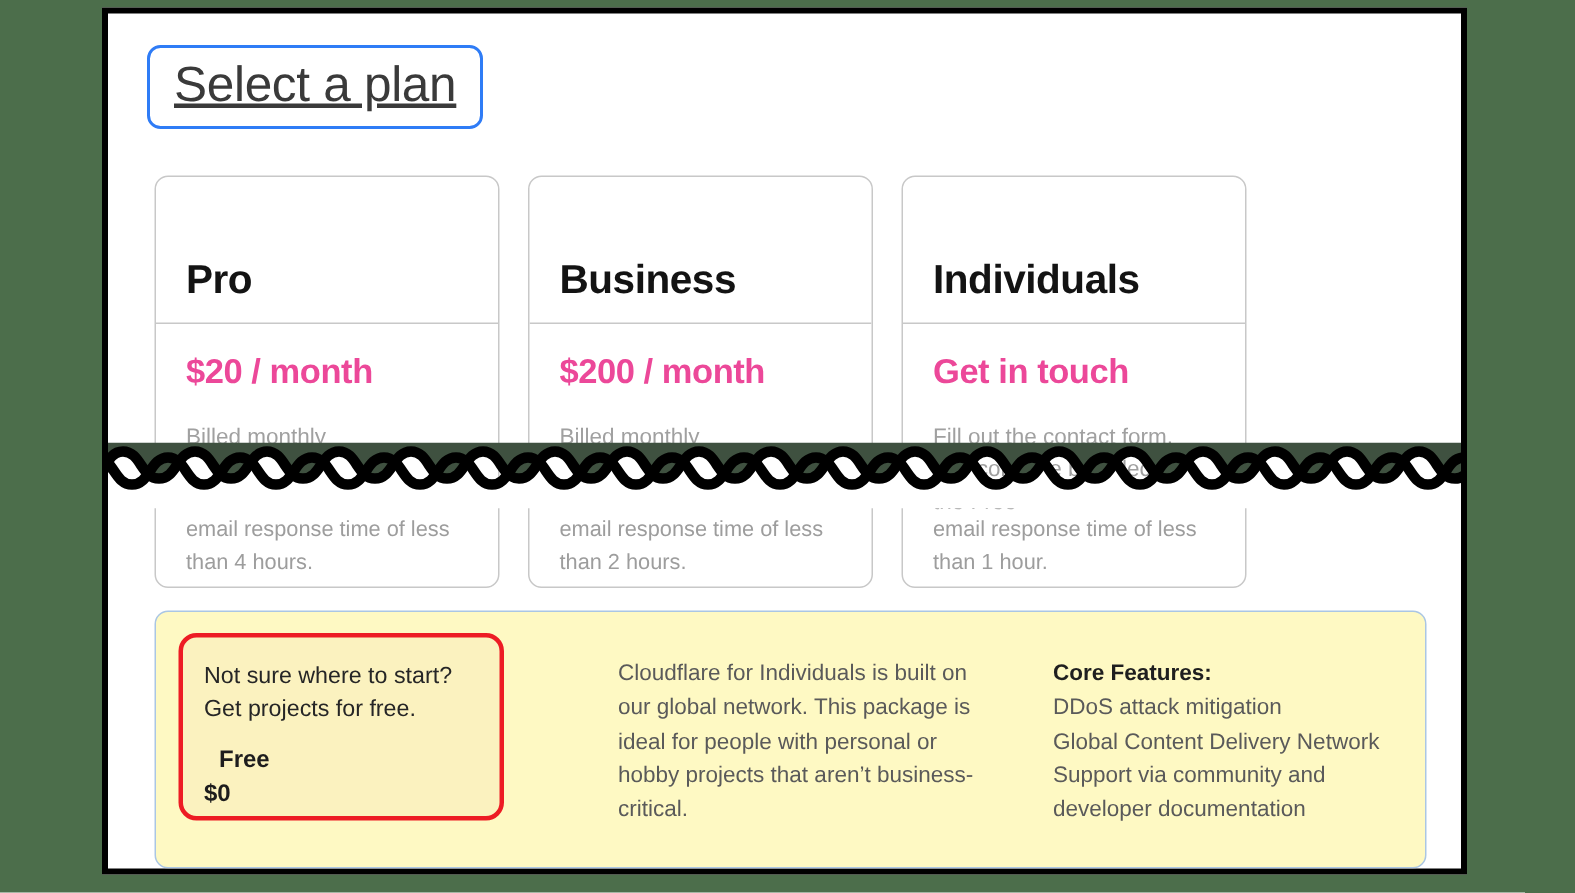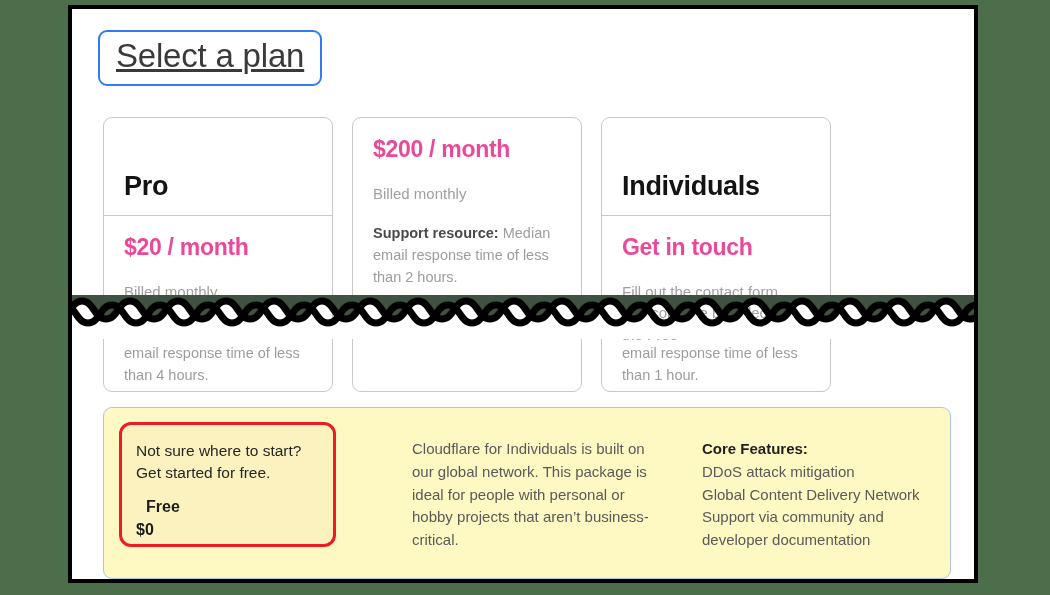--- a/index.html
+++ b/index.html
@@ -202,20 +202,23 @@
         <span class="plan-name">Pro</span>
       </div>
       <div class="plan-card-body">
         <div class="plan-price">$20 / month</div>
         <div class="plan-subtext">Billed monthly</div>
         <div class="plan-support"><b>Support resource:</b><span> Median email response time of less than 4 hours.</span></div>
       </div>
     </div>
 
     <div class="plan-card">
+      <div class="plan-card-header">
+        <span class="plan-name">Business</span>
+      </div>
       <div class="plan-card-body">
         <div class="plan-price">$200 / month</div>
         <div class="plan-subtext">Billed monthly</div>
         <div class="plan-support"><b>Support resource:</b><span> Median email response time of less than 2 hours.</span></div>
       </div>
     </div>
 
     <div class="plan-card">
       <div class="plan-card-header">
         <span class="plan-name">Individuals</span>
@@ -233,21 +236,21 @@
     <path d="M0,10 C12,10 12,28 24,28 C36,28 36,10 48,10 C60,10 60,28 72,28 C84,28 84,10 96,10 C108,10 108,28 120,28 C132,28 132,10 144,10 C156,10 156,28 168,28 C180,28 180,10 192,10 C204,10 204,28 216,28 C228,28 228,10 240,10 C252,10 252,28 264,28 C276,28 276,10 288,10 C300,10 300,28 312,28 C324,28 324,10 336,10 C348,10 348,28 360,28 C372,28 372,10 384,10 C396,10 396,28 408,28 C420,28 420,10 432,10 C444,10 444,28 456,28 C468,28 468,10 480,10 C492,10 492,28 504,28 C516,28 516,10 528,10 C540,10 540,28 552,28 C564,28 564,10 576,10 C588,10 588,28 600,28 C612,28 612,10 624,10 C636,10 636,28 648,28 C660,28 660,10 672,10 C684,10 684,28 696,28 C708,28 708,10 720,10 C732,10 732,28 744,28 C756,28 756,10 768,10 C780,10 780,28 792,28 C804,28 804,10 816,10 C828,10 828,28 840,28 C852,28 852,10 864,10 C876,10 876,28 888,28 C900,28 900,10 912,10 C924,10 924,28 936,28 L936,44 L0,44 Z" fill="#ffffff"></path>
     <path d="M0,0 L930,0 L930,6 C918,6 918,24 906,24 C894,24 894,6 882,6 C870,6 870,24 858,24 C846,24 846,6 834,6 C822,6 822,24 810,24 C798,24 798,6 786,6 C774,6 774,24 762,24 C750,24 750,6 738,6 C726,6 726,24 714,24 C702,24 702,6 690,6 C678,6 678,24 666,24 C654,24 654,6 642,6 C630,6 630,24 618,24 C606,24 606,6 594,6 C582,6 582,24 570,24 C558,24 558,6 546,6 C534,6 534,24 522,24 C510,24 510,6 498,6 C486,6 486,24 474,24 C462,24 462,6 450,6 C438,6 438,24 426,24 C414,24 414,6 402,6 C390,6 390,24 378,24 C366,24 366,6 354,6 C342,6 342,24 330,24 C318,24 318,6 306,6 C294,6 294,24 282,24 C270,24 270,6 258,6 C246,6 246,24 234,24 C222,24 222,6 210,6 C198,6 198,24 186,24 C174,24 174,6 162,6 C150,6 150,24 138,24 C126,24 126,6 114,6 C102,6 102,24 90,24 C78,24 78,6 66,6 C54,6 54,24 42,24 C30,24 30,6 18,6 C6,6 6,24 0,24 Z" fill="#3f5140"></path>
     <path d="M0,24 C6,24 6,6 18,6 C30,6 30,24 42,24 C54,24 54,6 66,6 C78,6 78,24 90,24 C102,24 102,6 114,6 C126,6 126,24 138,24 C150,24 150,6 162,6 C174,6 174,24 186,24 C198,24 198,6 210,6 C222,6 222,24 234,24 C246,24 246,6 258,6 C270,6 270,24 282,24 C294,24 294,6 306,6 C318,6 318,24 330,24 C342,24 342,6 354,6 C366,6 366,24 378,24 C390,24 390,6 402,6 C414,6 414,24 426,24 C438,24 438,6 450,6 C462,6 462,24 474,24 C486,24 486,6 498,6 C510,6 510,24 522,24 C534,24 534,6 546,6 C558,6 558,24 570,24 C582,24 582,6 594,6 C606,6 606,24 618,24 C630,24 630,6 642,6 C654,6 654,24 666,24 C678,24 678,6 690,6 C702,6 702,24 714,24 C726,24 726,6 738,6 C750,6 750,24 762,24 C774,24 774,6 786,6 C798,6 798,24 810,24 C822,24 822,6 834,6 C846,6 846,24 858,24 C870,24 870,6 882,6 C894,6 894,24 906,24 C918,24 918,6 930,6" fill="none" stroke="#000000" stroke-width="7"></path>
     <path d="M0,10 C12,10 12,28 24,28 C36,28 36,10 48,10 C60,10 60,28 72,28 C84,28 84,10 96,10 C108,10 108,28 120,28 C132,28 132,10 144,10 C156,10 156,28 168,28 C180,28 180,10 192,10 C204,10 204,28 216,28 C228,28 228,10 240,10 C252,10 252,28 264,28 C276,28 276,10 288,10 C300,10 300,28 312,28 C324,28 324,10 336,10 C348,10 348,28 360,28 C372,28 372,10 384,10 C396,10 396,28 408,28 C420,28 420,10 432,10 C444,10 444,28 456,28 C468,28 468,10 480,10 C492,10 492,28 504,28 C516,28 516,10 528,10 C540,10 540,28 552,28 C564,28 564,10 576,10 C588,10 588,28 600,28 C612,28 612,10 624,10 C636,10 636,28 648,28 C660,28 660,10 672,10 C684,10 684,28 696,28 C708,28 708,10 720,10 C732,10 732,28 744,28 C756,28 756,10 768,10 C780,10 780,28 792,28 C804,28 804,10 816,10 C828,10 828,28 840,28 C852,28 852,10 864,10 C876,10 876,28 888,28 C900,28 900,10 912,10 C924,10 924,28 936,28" fill="none" stroke="#000000" stroke-width="7"></path>
   </svg>
 
   <div id="free-panel">
 
     <div id="free-highlight">
       <div class="free-head-line">Not sure where to start?</div>
-      <div class="free-head-line">Get started for free.</div>
+      <div class="free-head-line">Get projects for free.</div>
       <div class="free-price-label">Free</div>
       <div class="free-price-value">$0</div>
     </div>
 
     <div id="free-features">
       <div class="features-title">Core Features:</div>
       <div>DDoS attack mitigation</div>
       <div>Global Content Delivery Network</div>
       <div>Support via community and developer documentation</div>
     </div>

